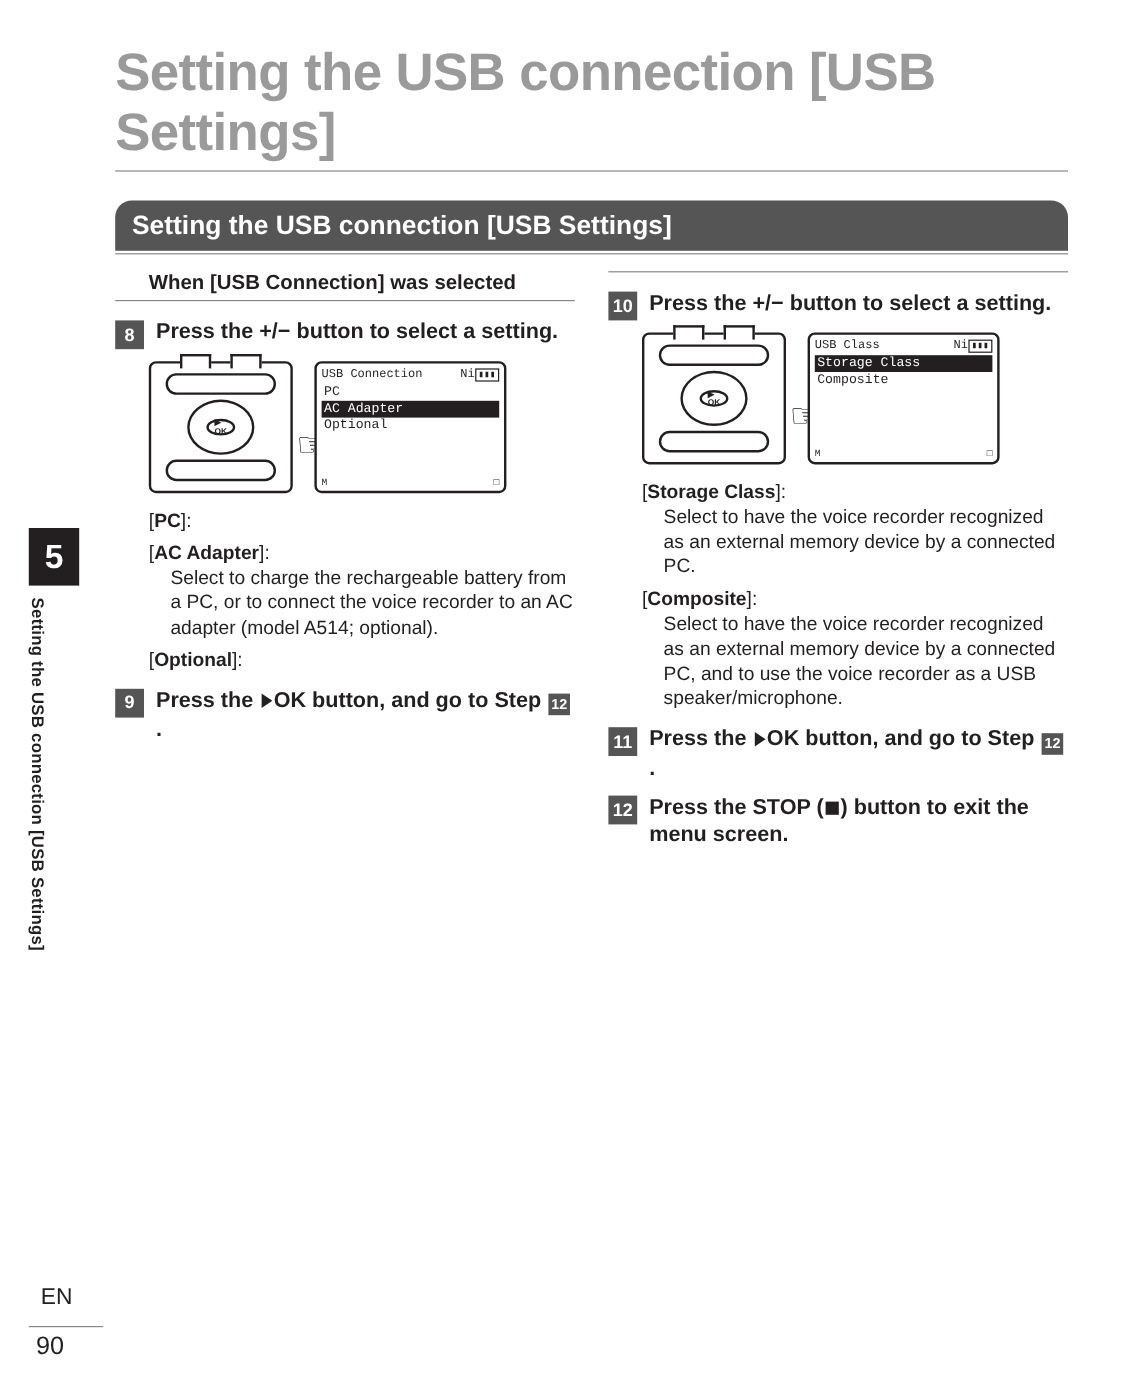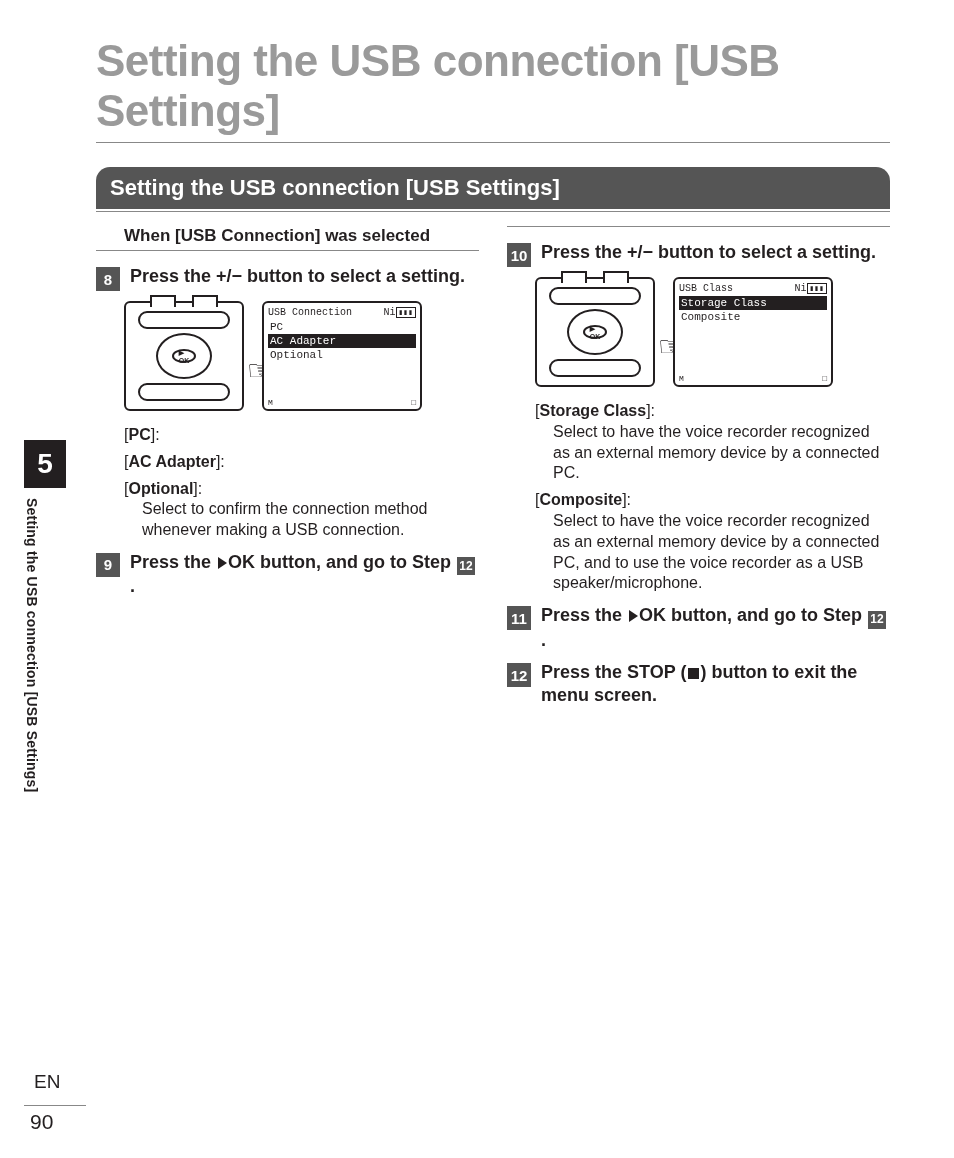--- a/index.html
+++ b/index.html
@@ -105,23 +105,23 @@
             <span>M</span>
             <span>□</span>
           </div>
         </div>
       </div>
 
       <div class="defs">
         <span class="def-term">[<b>PC</b>]:</span>
 
         <span class="def-term">[<b>AC Adapter</b>]:</span>
+        <span class="def-desc">Select to charge the rechargeable battery from a PC, or to connect the voice recorder to an AC adapter (model A514; optional).</span>
 
         <span class="def-term">[<b>Optional</b>]:</span>
-        <span class="def-desc">Select to confirm the connection method whenever making a USB connection.</span>
       </div>
 
       <div class="step">
         <div class="step-num">9</div>
         <div class="step-head">
           <span>Press the </span><span class="inline-icon play"></span><span>OK</span><span> button, and go to Step </span><span class="inline-num">12</span><span>.</span>
         </div>
       </div>
 
     </div>

